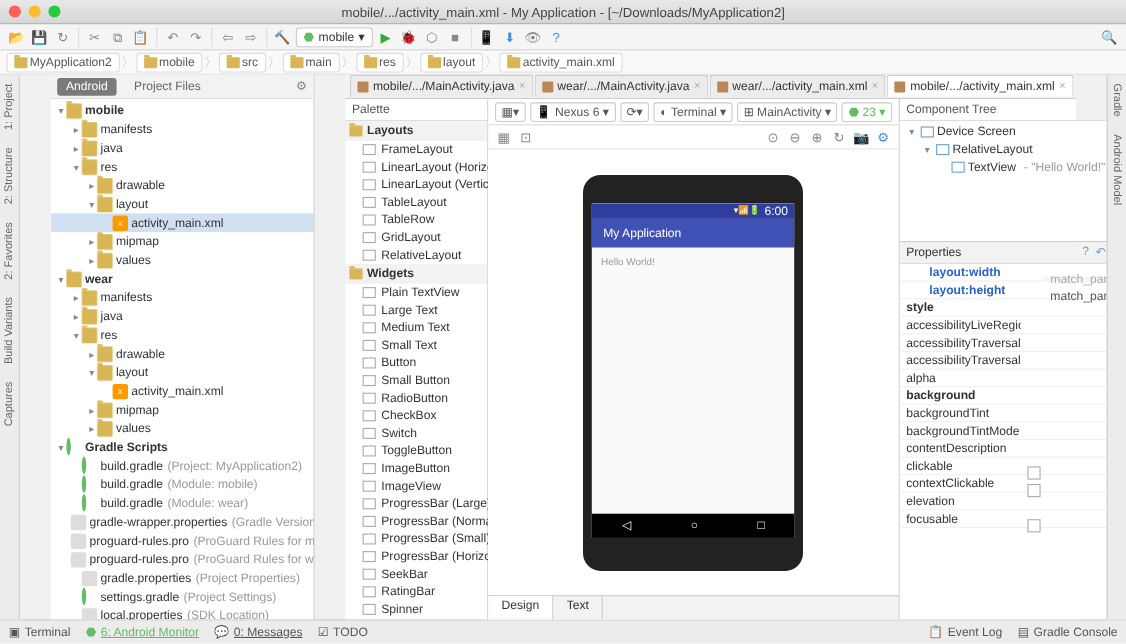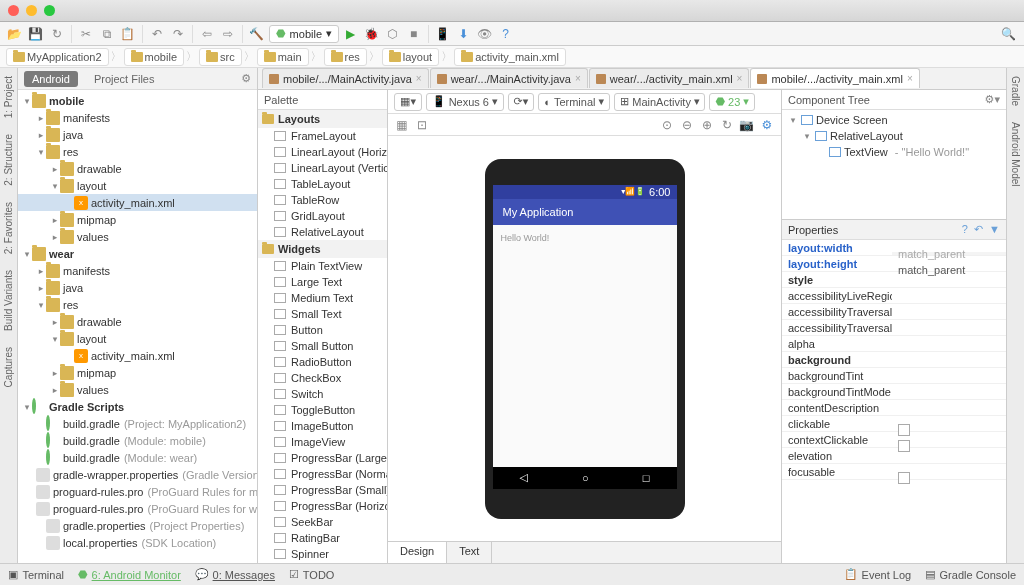--- a/index.html
+++ b/index.html
@@ -20,21 +20,21 @@
 .t-combo{height:18px;border:1px solid #ccc;border-radius:3px;padding:0 6px;display:flex;align-items:center;gap:4px;font-size:10px;background:#fff;}
 
 
 .breadcrumb { height:22px; background:#f9f9f9; border-bottom:1px solid #ddd; display:flex; align-items:center; padding:0 6px; font-size:11px; gap:2px; }
 .bc-item{display:flex;align-items:center;gap:2px;color:#555;cursor:pointer;padding:0 6px;height:18px;background:#fff;border:1px solid #ddd;border-radius:3px;}
 .folder-ico{width:12px;height:10px;background:#d9b655;border-radius:1px;display:inline-block;position:relative;}
 .folder-ico::before{content:"";position:absolute;top:-2px;left:0;width:5px;height:2px;background:#d9b655;border-radius:1px 1px 0 0;}
 .bc-sep{color:#bbb;}
 
 
-.main-area { display:flex; height:calc(100% - 22px - 24px - 22px - 22px); }
+.main-area { display:flex; height:calc(100% - 22px - 24px - 22px - 22px);gap:28px; }
 
 
 .edge-tabs{width:18px;background:#ececec;border-right:1px solid #ccc;display:flex;flex-direction:column;align-items:center;padding-top:4px;gap:8px;}
 .edge-tabs.right{border-right:none;border-left:1px solid #ccc;}
 .edge-tab{writing-mode:vertical-rl;transform:rotate(180deg);font-size:10px;color:#666;cursor:pointer;padding:4px 0;}
 .edge-tabs.right .edge-tab{transform:none;}
 
 
 .project-panel{width:240px;background:#fff;border-right:1px solid #ccc;display:flex;flex-direction:column;}
 .panel-header{height:22px;background:#f2f2f2;border-bottom:1px solid #ddd;display:flex;align-items:center;padding:0 6px;gap:8px;font-size:11px;}
@@ -89,41 +89,42 @@
 .comp-tree-panel{height:130px;border-bottom:1px solid #ccc;display:flex;flex-direction:column;}
 .comp-tree{flex:1;padding:2px;font-size:11px;background:#fff;overflow:auto;}
 .ct-node{display:flex;align-items:center;height:16px;padding-left:4px;gap:3px;cursor:pointer;}
 .props-panel{flex:1;display:flex;flex-direction:column;}
 .props-head{height:20px;display:flex;align-items:center;justify-content:space-between;padding:0 6px;background:#f2f2f2;border-bottom:1px solid #ddd;}
 .props-head-icons{display:flex;gap:6px;color:#6aa0d8;}
 .props-list{flex:1;overflow:auto;font-size:11px;background:#fff;}
 .prop-row{display:flex;height:16px;border-bottom:1px solid #f0f0f0;}
 .prop-key{width:110px;padding:0 6px;display:flex;align-items:center;color:#333;overflow:hidden;text-overflow:ellipsis;white-space:nowrap;}
 .prop-key.bold{font-weight:bold;}
-.prop-key.blue{color:#2962c9;font-weight:bold;}
+.prop-key.blue{color:#2962c9;font-weight:bold;margin-left:21px;}
 .prop-val{flex:1;padding:0 6px;display:flex;align-items:center;color:#555;margin-top:12px;}
 .prop-val.dim{color:#aaa;background:#f4f4f4;}
 
 
 .bottom-tabs{height:22px;background:#ececec;border-top:1px solid #ccc;display:flex;align-items:center;padding:0 8px;gap:14px;font-size:11px;}
 .btab{display:flex;align-items:center;gap:4px;cursor:pointer;color:#555;}
 .btab .uline{text-decoration:underline;}
 .bottom-spacer{flex:1;}
 
 .checkbox-empty{width:12px;height:12px;border:1px solid #aaa;display:inline-block;background:#fff;}
 </style>
 </head>
 <body>
 
 <div class="titlebar">
   <div class="traffic-lights">
     <div class="tl red"></div>
     <div class="tl yellow"></div>
     <div class="tl green"></div>
   </div>
+  <div class="titlebar-title">mobile/.../activity_main.xml - My Application - [~/Downloads/MyApplication2]</div>
 </div>
 
 <div class="toolbar">
   <span class="tbtn">📂</span>
   <span class="tbtn">💾</span>
   <span class="tbtn">↻</span>
   <span class="tsep"></span>
   <span class="tbtn">✂</span>
   <span class="tbtn">⧉</span>
   <span class="tbtn">📋</span>
@@ -336,20 +337,26 @@
           <span class="tw"></span>
           <span class="tree-ico" style="background:#ddd;border-radius:2px;"></span>
           <span>proguard-rules.pro</span>
           <span class="tree-label-sec">(ProGuard Rules for wear)</span>
         </div>
         <div class="tree-node" style="padding-left: 18px;">
           <span class="tw"></span>
           <span class="tree-ico" style="background:#ddd;border-radius:2px;"></span>
           <span>gradle.properties</span>
           <span class="tree-label-sec">(Project Properties)</span>
+        </div>
+        <div class="tree-node" style="padding-left: 18px;">
+          <span class="tw"></span>
+          <span class="tree-ico"><span class="gradle-ico"></span></span>
+          <span>settings.gradle</span>
+          <span class="tree-label-sec">(Project Settings)</span>
         </div>
         <div class="tree-node" style="padding-left: 18px;">
           <span class="tw"></span>
           <span class="tree-ico" style="background:#ddd;border-radius:2px;"></span>
           <span>local.properties</span>
           <span class="tree-label-sec">(SDK Location)</span>
         </div>
       </div>
   </div>
 

